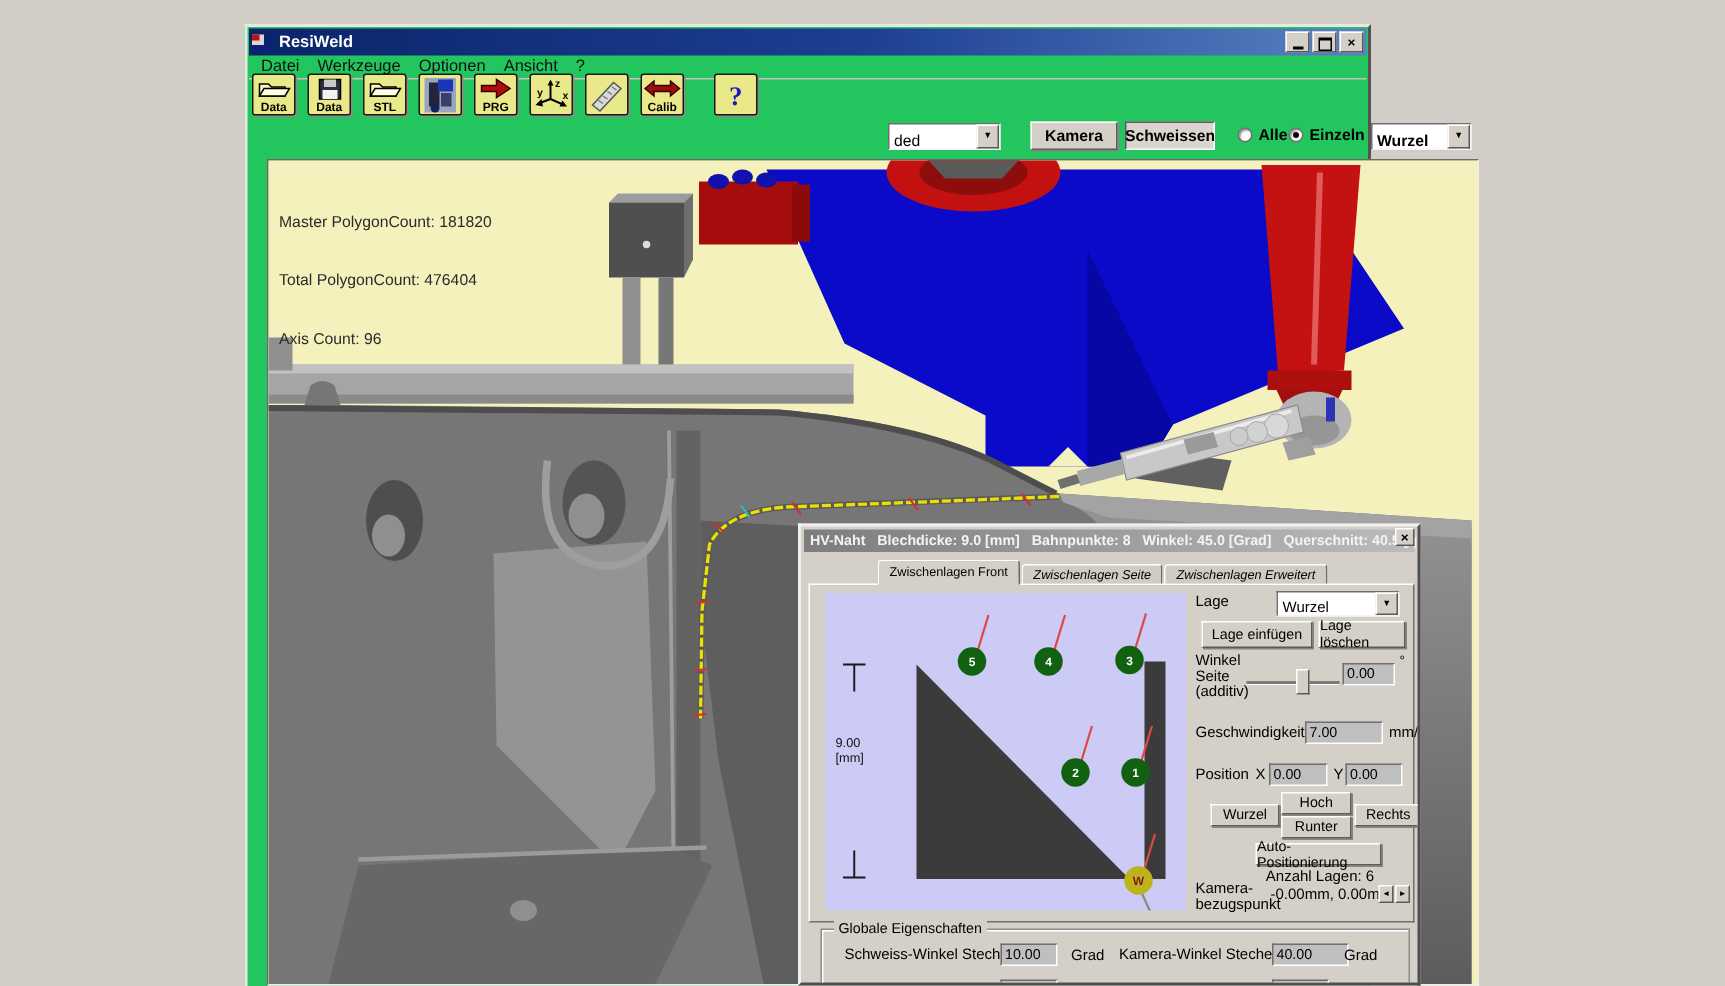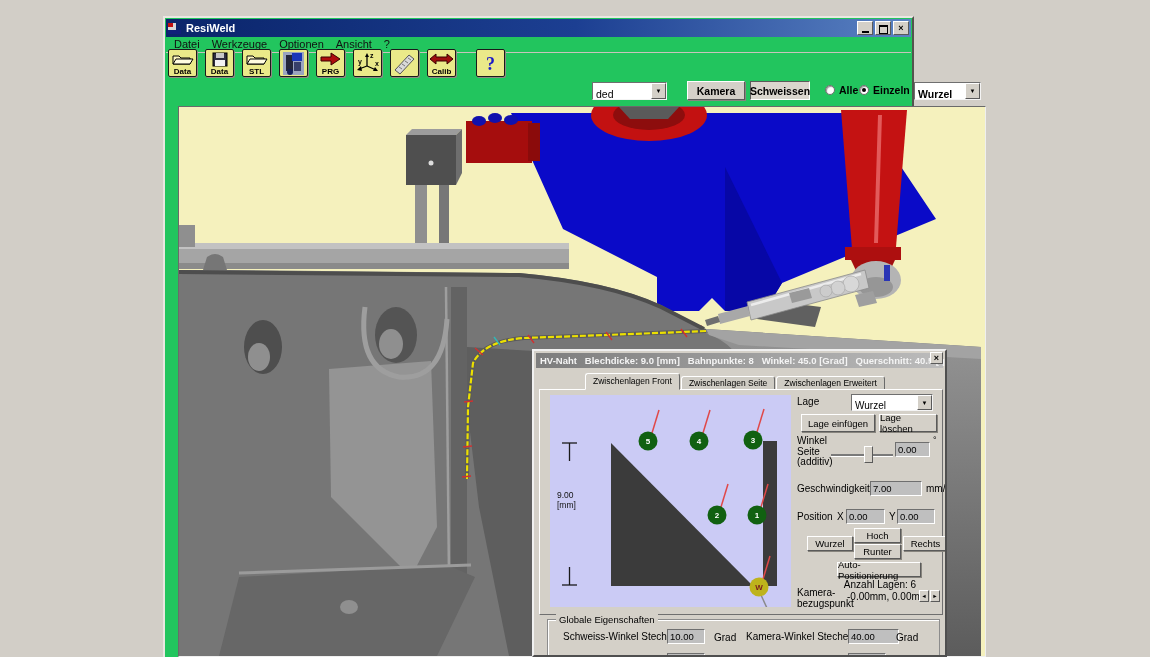--- a/index.html
+++ b/index.html
@@ -46,21 +46,21 @@
     border:2px solid;border-color:#f0f0f0 #4f4f4f #4f4f4f #f0f0f0;box-sizing:border-box;overflow:hidden;z-index:10;}
   .dlg-titlebar{position:absolute;left:2px;top:2px;right:2px;height:15px;
     background:linear-gradient(90deg,#7d7d7d,#bcbcbc);color:#f4f4f4;font-size:9.5px;font-weight:bold;
     display:flex;align-items:center;padding-left:4px;white-space:pre;box-sizing:border-box;}
   .dlg-close{width:13px;height:12px;background:#d4d0c8;border:1px solid;border-color:#fff #5a5a5a #5a5a5a #fff;
     color:#000;font-size:9px;font-weight:bold;display:flex;align-items:center;justify-content:center;
     position:absolute;right:2px;top:1px;box-sizing:border-box;}
   .tabs{position:absolute;left:5px;top:21px;height:18px;display:flex;align-items:flex-end;padding-left:46px;}
   .tab{font-size:8.5px;color:#000;padding:2px 7px 2px 7px;background:#d4d0c8;
     border:1px solid;border-color:#fff #6a6a6a #d4d0c8 #fff;border-radius:3px 3px 0 0;margin-right:1px;box-sizing:border-box;}
-  .tab.inactive{background:#cfccc4;height:14px;padding-top:1px;border-bottom:1px solid #8a8a8a;}
+  .tab.inactive{background:#cfccc4;height:14px;padding-top:1px;border-bottom:1px solid #8a8a8a;font-style:italic;}
   .tab.active{height:17px;position:relative;z-index:2;}
   .dlg-panel{position:absolute;left:5px;top:38px;width:404px;height:226px;
     border:1px solid;border-color:#fff #6f6f6f #6f6f6f #fff;box-sizing:border-box;}
   .dlg-label{position:absolute;font-size:10px;color:#000;line-height:10.5px;white-space:nowrap;}
   .field{position:absolute;background:#bfbfbf;border:1px solid;border-color:#6f6f6f #fff #fff #6f6f6f;
     font-size:9.5px;color:#000;padding:1px 2px;box-sizing:border-box;overflow:hidden;white-space:nowrap;}
   .smallbtn{font-size:9.5px;}
   .slider-track{position:absolute;height:2px;background:#7a7a7a;border-bottom:1px solid #fff;}
   .slider-thumb{position:absolute;width:9px;height:17px;background:#d4d0c8;
     border:1px solid;border-color:#fff #5a5a5a #5a5a5a #fff;box-sizing:border-box;}
@@ -279,20 +279,25 @@
         <line x1="502" y1="222" x2="508" y2="230" stroke="#d03030" stroke-width="1.4"></line>
         <line x1="427" y1="225" x2="433" y2="233" stroke="#d03030" stroke-width="1.4"></line>
         <line x1="349" y1="228" x2="355" y2="236" stroke="#d03030" stroke-width="1.4"></line>
         <line x1="296" y1="241" x2="304" y2="248" stroke="#d03030" stroke-width="1.4"></line>
         <line x1="285" y1="295" x2="294" y2="294" stroke="#d03030" stroke-width="1.4"></line>
         <line x1="284" y1="340" x2="293" y2="339" stroke="#d03030" stroke-width="1.4"></line>
         <line x1="283" y1="370" x2="292" y2="369" stroke="#d03030" stroke-width="1.4"></line>
         <line x1="315" y1="230" x2="321" y2="238" stroke="#30b8b8" stroke-width="1.4"></line>
       </g>
     </svg>
+    <div id="vp-overlay">
+      <div>Master PolygonCount: 181820</div>
+      <div>Total PolygonCount: 476404</div>
+      <div>Axis Count: 96</div>
+    </div>
   </div>
 
   <div class="statusbar">
     <span style="position:absolute;left:4px;top:16px;text-align:right;">Bereit</span>
     <span class="status-panel" style="left:785px;top:0;width:34px;height:13px;">NUM</span>
   </div>
 </div>
 
 <div id="dialog">
   <div class="dlg-titlebar">

